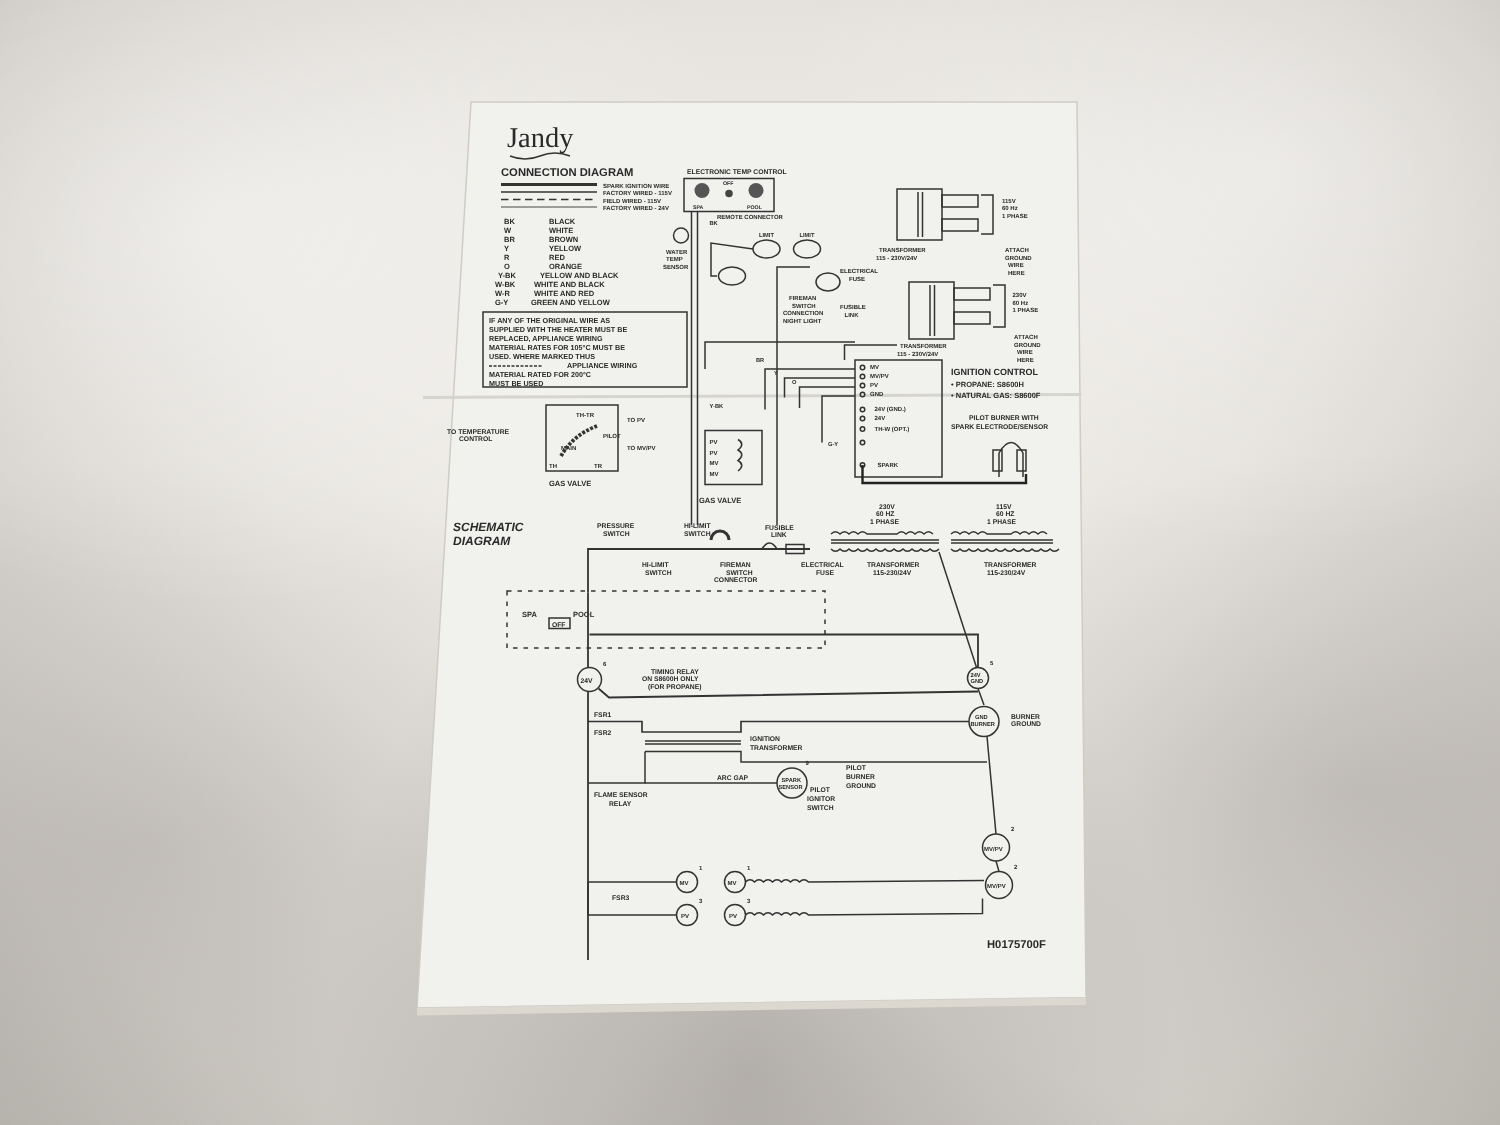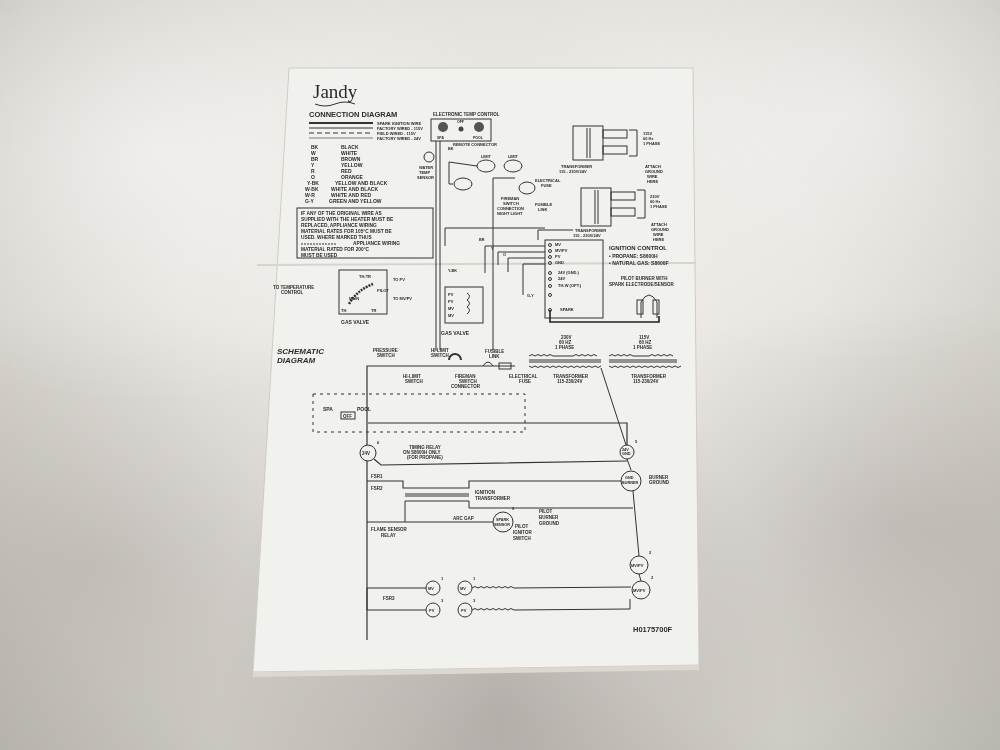--- a/index.html
+++ b/index.html
@@ -6,21 +6,21 @@
   body{width:1000px;height:750px;overflow:hidden;position:relative;
     background:radial-gradient(ellipse at 50% 40%,#f4f2ee 0%,#e6e3de 45%,#cfcbc5 80%,#b9b5af 100%);
     font-family:"Liberation Sans",sans-serif;}
   .fabric{position:absolute;inset:0;
     background:
      radial-gradient(ellipse at 15% 20%,rgba(255,255,255,.5),transparent 30%),
      radial-gradient(ellipse at 85% 15%,rgba(255,255,255,.45),transparent 28%),
      radial-gradient(ellipse at 90% 70%,rgba(120,115,110,.25),transparent 30%),
      radial-gradient(ellipse at 10% 75%,rgba(120,115,110,.22),transparent 32%),
      radial-gradient(ellipse at 50% 95%,rgba(90,85,80,.3),transparent 40%);}
-  .card{position:absolute;left:253px;top:60px;width:462px;height:620px;}
+  .card{position:absolute;left:278px;top:60px;width:462px;height:620px;}
   .card svg{position:absolute;left:0;top:0;}
   .t{font-family:"Liberation Sans",sans-serif;font-weight:bold;fill:#2a2a2a;}
 </style>
 </head>
 <body>
 
 <div class="fabric"></div>
 
 <div class="card">
 <svg width="462" height="620" viewBox="0 0 462 620">

